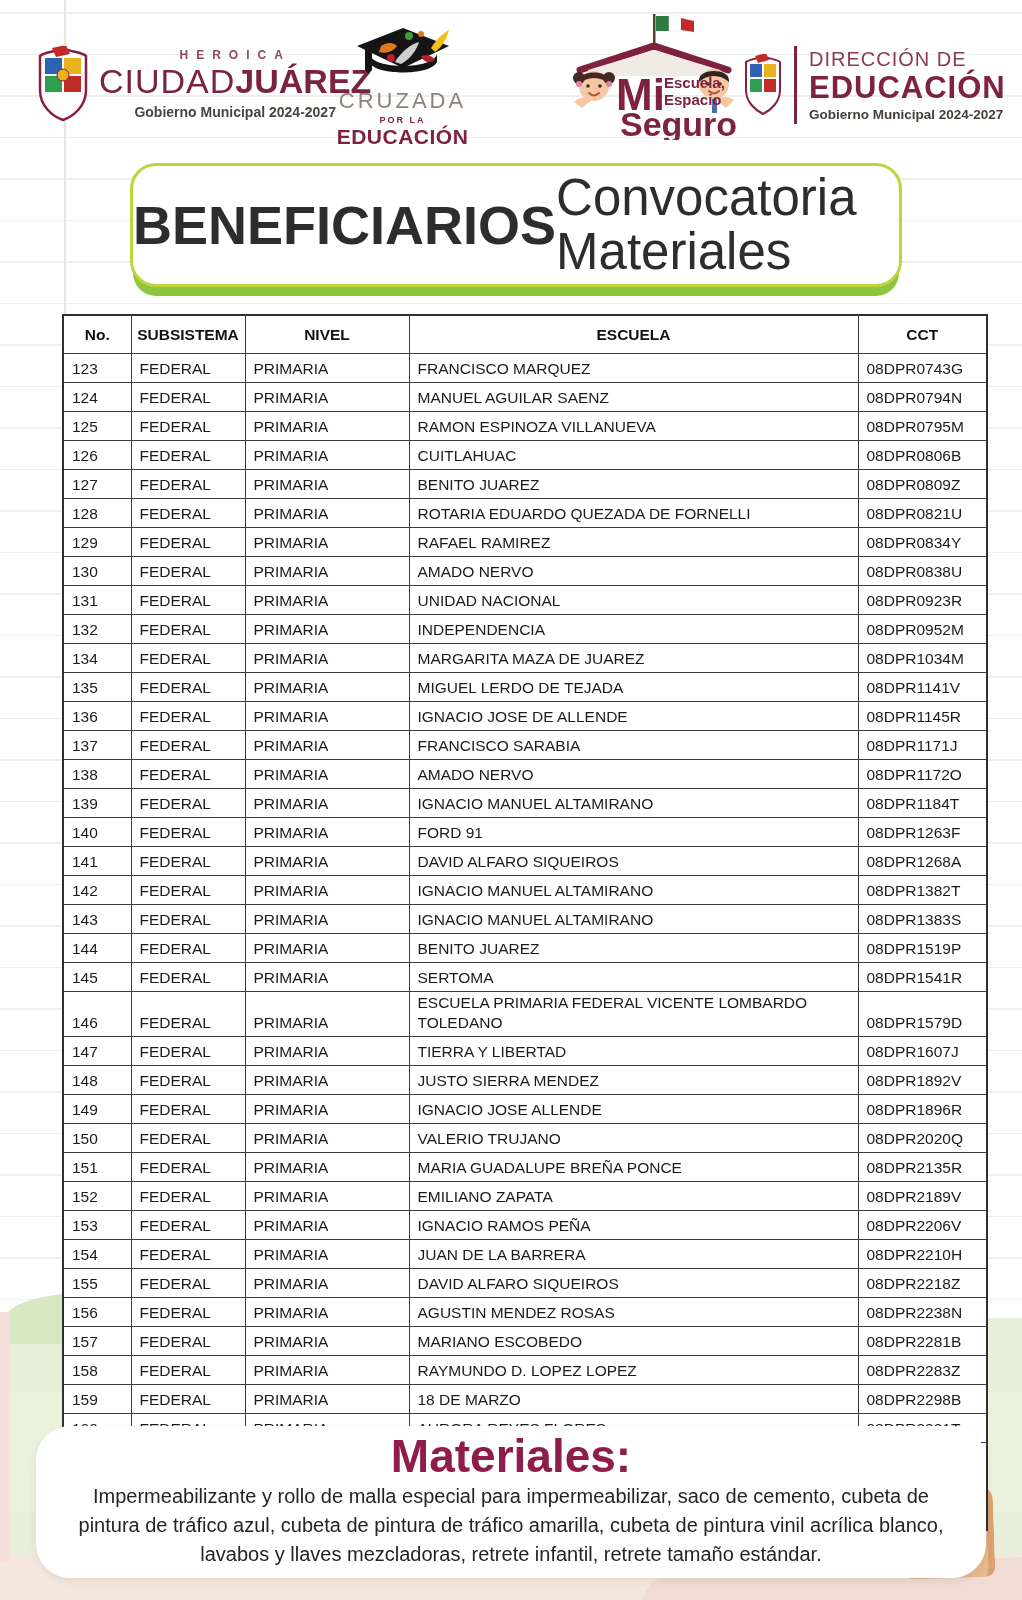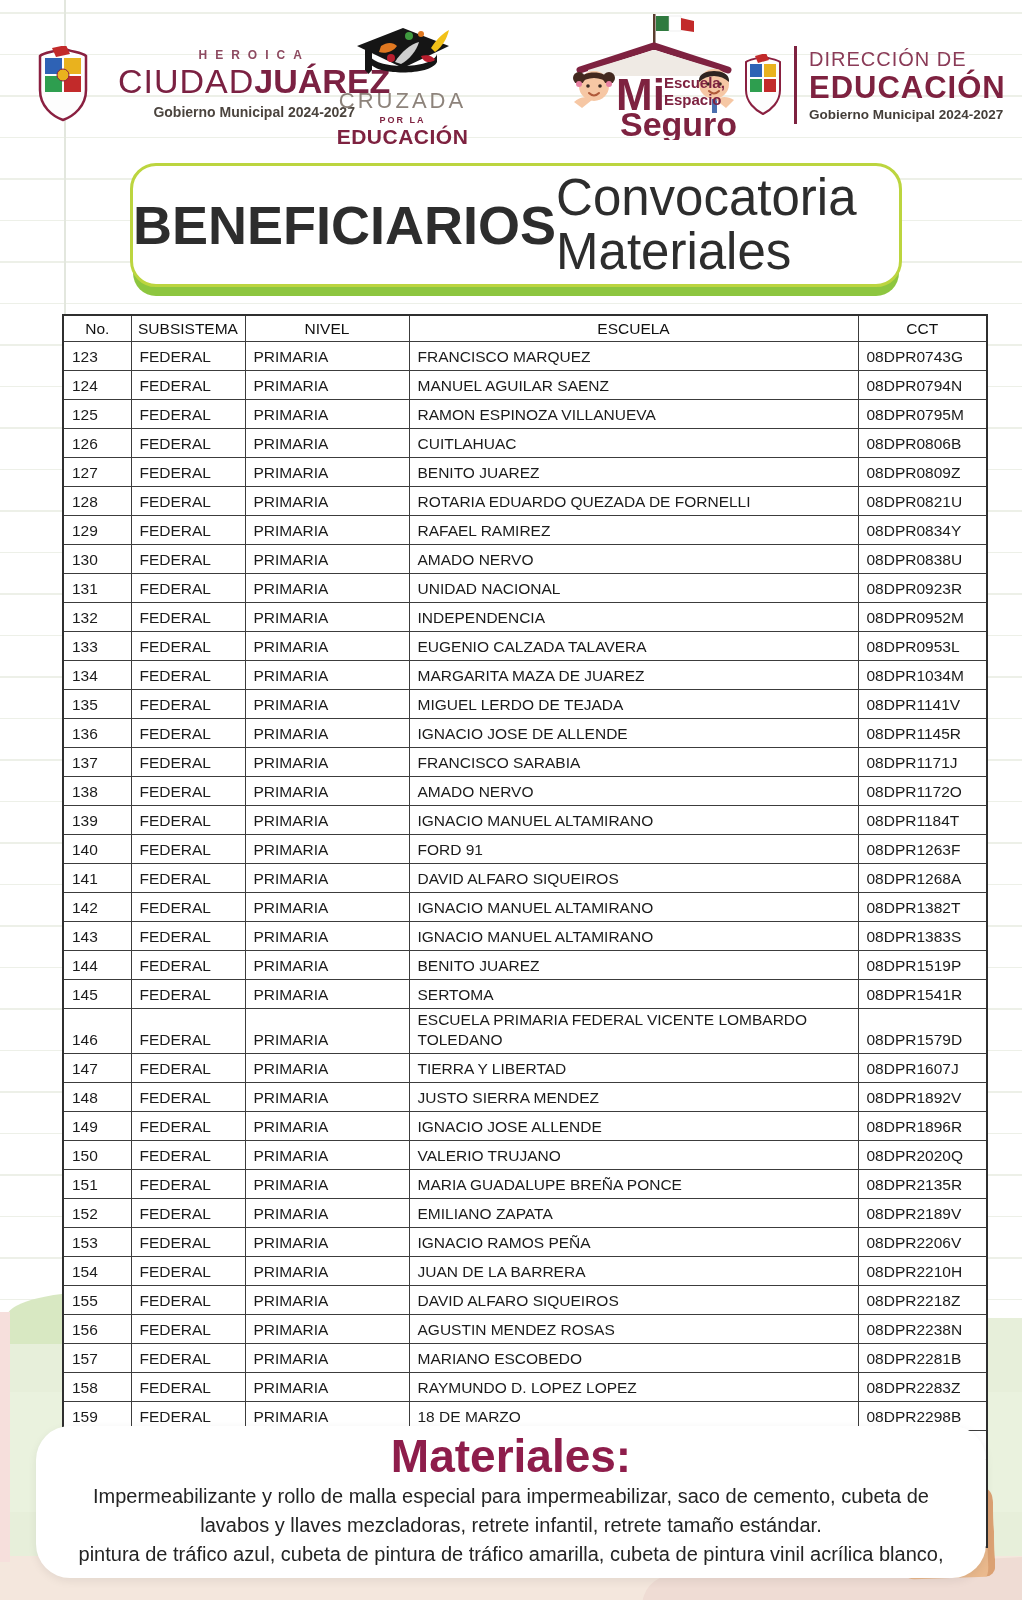--- a/index.html
+++ b/index.html
@@ -23,21 +23,21 @@
   .peach-band{position:absolute;left:0;top:1556px;width:1022px;height:44px;background:#f4e7dd;}
   .pink-wedge{position:absolute;right:-40px;top:1566px;width:420px;height:60px;background:#efdcd4;transform:rotate(-3deg);border-radius:30px 0 0 0;}
   .pink-strip{position:absolute;left:0;top:1312px;width:10px;height:250px;background:#f6dfdc;}
   .sack{position:absolute;right:28px;top:1486px;width:88px;height:92px;background:#eab98d;border-right:7px solid #dba173;border-radius:12px 16px 10px 14px;transform:rotate(-2deg);}
   .sack .dot{position:absolute;right:18px;top:28px;width:10px;height:10px;border:2px solid #b97f4f;border-radius:50%;}
   .bucket{position:absolute;left:838px;top:1398px;width:128px;height:32px;background:#eef1ea;border:1px solid #dfe3d9;border-radius:3px;display:flex;align-items:flex-end;justify-content:center;}
   .pintura{font-size:9px;font-weight:bold;letter-spacing:2px;color:#b3a496;padding-bottom:2px;}
   
   .hdr{position:absolute;left:0;top:0;width:1022px;height:150px;}
   .logo1{position:absolute;left:36px;top:46px;display:flex;align-items:center;}
-  .logo1 .txt{margin-left:28px;text-align:center;}
+  .logo1 .txt{margin-left:9px;text-align:center;}
   .heroica{font-size:12px;letter-spacing:8px;color:#8d4a60;font-weight:600;margin-bottom:2px;}
   .cjname{font-size:34px;color:#7b2142;line-height:34px;}
   .cjname .light{font-weight:300;letter-spacing:1px;}
   .cjname .bold{font-weight:800;}
   .gobsub{font-size:14px;color:#4b443e;font-weight:600;margin-top:6px;}
   .logo2{position:absolute;left:330px;top:24px;width:145px;text-align:center;}
   .cruzada{font-size:22px;letter-spacing:3px;color:#8d837b;font-weight:400;margin-top:2px;}
   .porla{font-size:9px;letter-spacing:2px;color:#7e2240;font-weight:700;margin-top:1px;}
   .educacion2{font-size:21px;letter-spacing:.5px;color:#7e2240;font-weight:800;}
   .logo3{position:absolute;left:568px;top:8px;}
@@ -49,21 +49,21 @@
   
   .title-box{
     position:absolute;left:130px;top:163px;width:766px;height:118px;background:#ffffff;
     border:3px solid #bcd53f;border-radius:26px;box-shadow:0 12px 0 -3px #8dc63f;
     display:flex;flex-direction:row;align-items:center;justify-content:center;z-index:2;
   }
   .title-l1{font-size:54px;font-weight:800;color:#2d2d2d;line-height:56px;letter-spacing:0px;}
   .title-l2{font-size:51px;font-weight:400;color:#2d2d2d;line-height:54px;}
   
   table.benef{position:absolute;left:62px;top:314px;width:924px;border-collapse:collapse;table-layout:fixed;z-index:2;background:#ffffff;border:2px solid #2f2f2f;}
-  table.benef th{font-size:15.5px;font-weight:normal;color:#111;text-align:center;height:25px;border:1.4px solid #3c3c3c;background:#fff;padding:0 2px;}
+  table.benef th{font-size:15.5px;font-weight:bold;color:#111;text-align:center;height:25px;border:1.4px solid #3c3c3c;background:#fff;padding:6px 2px;}
   table.benef td{font-size:15.5px;color:#1b1b1b;text-align:left;vertical-align:bottom;height:24px;border:1.4px solid #3c3c3c;background:#fff;padding:1px 4px 3px 8px;line-height:20px;overflow:hidden;}
   td.col-escuela{white-space:pre-line;}
   
   .footer-box{position:absolute;left:36px;top:1426px;width:950px;height:152px;background:#ffffff;border-radius:34px;box-shadow:0 3px 10px rgba(0,0,0,.07);text-align:center;z-index:2;}
   .mat-title{font-size:46px;font-weight:800;color:#8e1d4b;margin-top:4px;line-height:52px;}
   .mat-line{font-size:20px;color:#242424;line-height:29px;}
 </style>
 </head>
 <body>
 
@@ -261,27 +261,20 @@
           <td>08DPR0923R</td>
         </tr>
         <tr>
           <td>132</td>
           <td>FEDERAL</td>
           <td>PRIMARIA</td>
           <td class="col-escuela">INDEPENDENCIA</td>
           <td>08DPR0952M</td>
         </tr>
         <tr>
-          <td>133</td>
-          <td>FEDERAL</td>
-          <td>PRIMARIA</td>
-          <td class="col-escuela"> EUGENIO CALZADA TALAVERA</td>
-          <td>08DPR0953L</td>
-        </tr>
-        <tr>
           <td>134</td>
           <td>FEDERAL</td>
           <td>PRIMARIA</td>
           <td class="col-escuela">MARGARITA MAZA DE JUAREZ</td>
           <td>08DPR1034M</td>
         </tr>
         <tr>
           <td>135</td>
           <td>FEDERAL</td>
           <td>PRIMARIA</td>
@@ -484,17 +477,17 @@
           <td>PRIMARIA</td>
           <td class="col-escuela">PASCUAL OROZCO</td>
           <td>08DPR2384Y</td>
         </tr>
       </tbody>
   </table>
 
   <div class="footer-box">
     <div class="mat-title">Materiales:</div>
     <div class="mat-line">Impermeabilizante y rollo de malla especial para impermeabilizar, saco de cemento, cubeta de</div>
+    <div class="mat-line">pintura de tráfico azul, cubeta de pintura de tráfico amarilla, cubeta de pintura vinil acrílica blanco,</div>
     <div class="mat-line">lavabos y llaves mezcladoras, retrete infantil, retrete tamaño estándar.</div>
-    <div class="mat-line">pintura de tráfico azul, cubeta de pintura de tráfico amarilla, cubeta de pintura vinil acrílica blanco,</div>
   </div>
 
 </div>
 
 </body></html>

